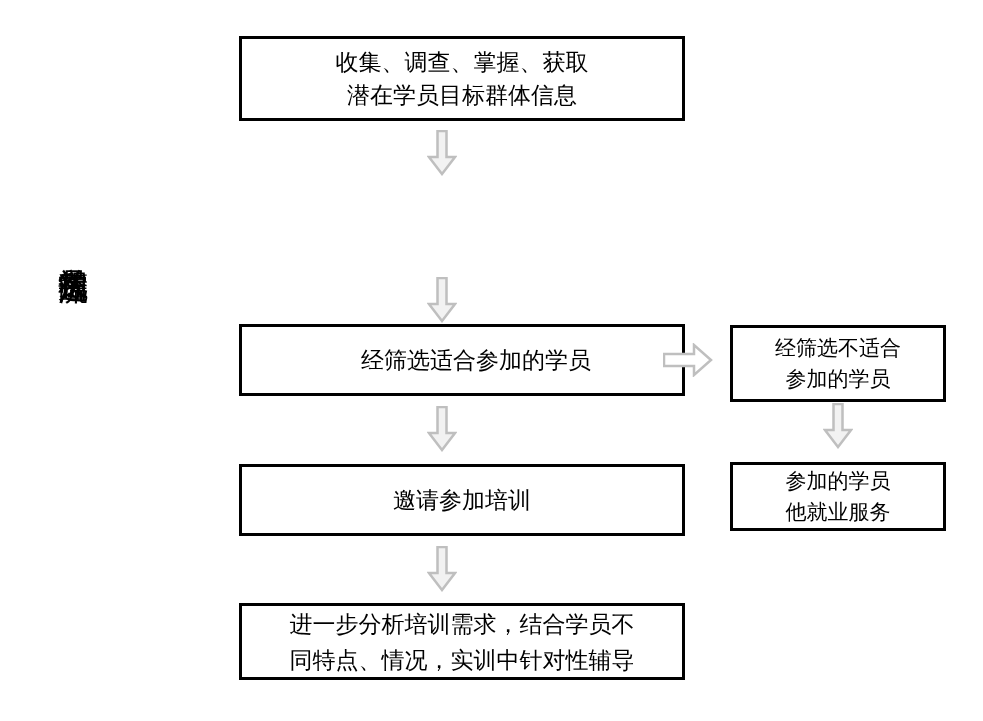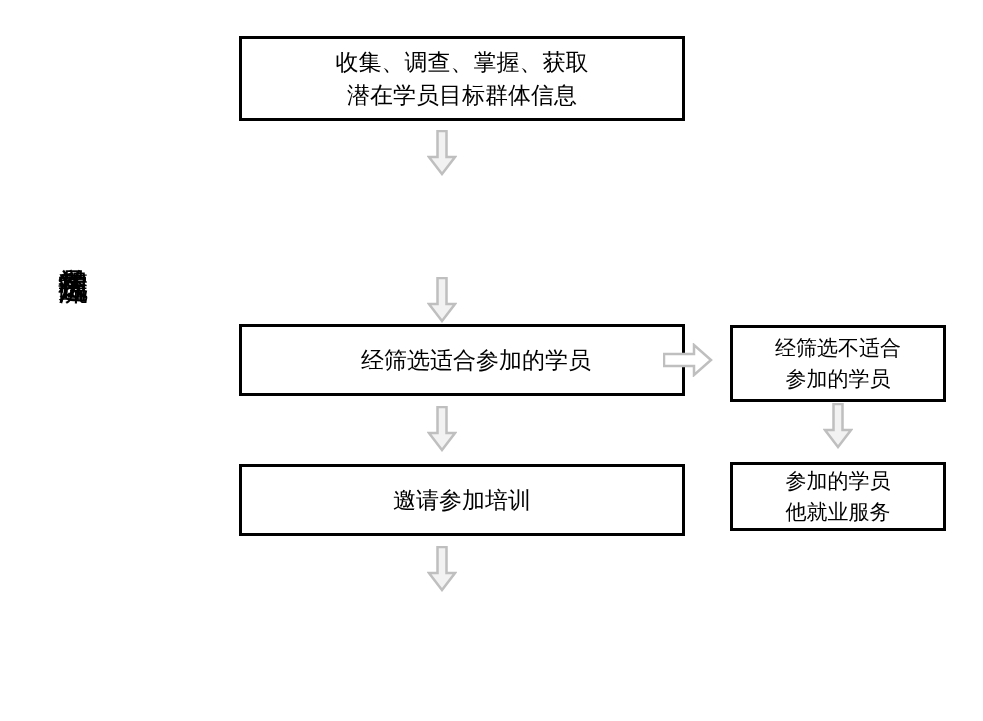--- a/index.html
+++ b/index.html
@@ -139,20 +139,24 @@
   <div class="box main b4">
     <span class="txt">邀请参加培训</span>
   </div>
 
   <div class="arrow a-down d4">
     <svg viewBox="0 0 30 46" width="30" height="46" aria-hidden="true">
       <polygon points="10.5,1 19.5,1 19.5,27 28,27 15,44 2,27 10.5,27" fill="#f2f2f2" stroke="#bfbfbf" stroke-width="2.5" stroke-linejoin="miter"></polygon>
     </svg>
   </div>
 
+  <div class="box main b5">
+    <span class="txt">进一步分析培训需求，结合学员不
+同特点、情况，实训中针对性辅导</span>
+  </div>
 
   <div class="box side r1">
     <span class="txt">经筛选不适合
 参加的学员</span>
   </div>
 
   <div class="arrow a-down d5">
     <svg viewBox="0 0 30 46" width="30" height="46" aria-hidden="true">
       <polygon points="10.5,1 19.5,1 19.5,27 28,27 15,44 2,27 10.5,27" fill="#f2f2f2" stroke="#bfbfbf" stroke-width="2.5" stroke-linejoin="miter"></polygon>
     </svg>

